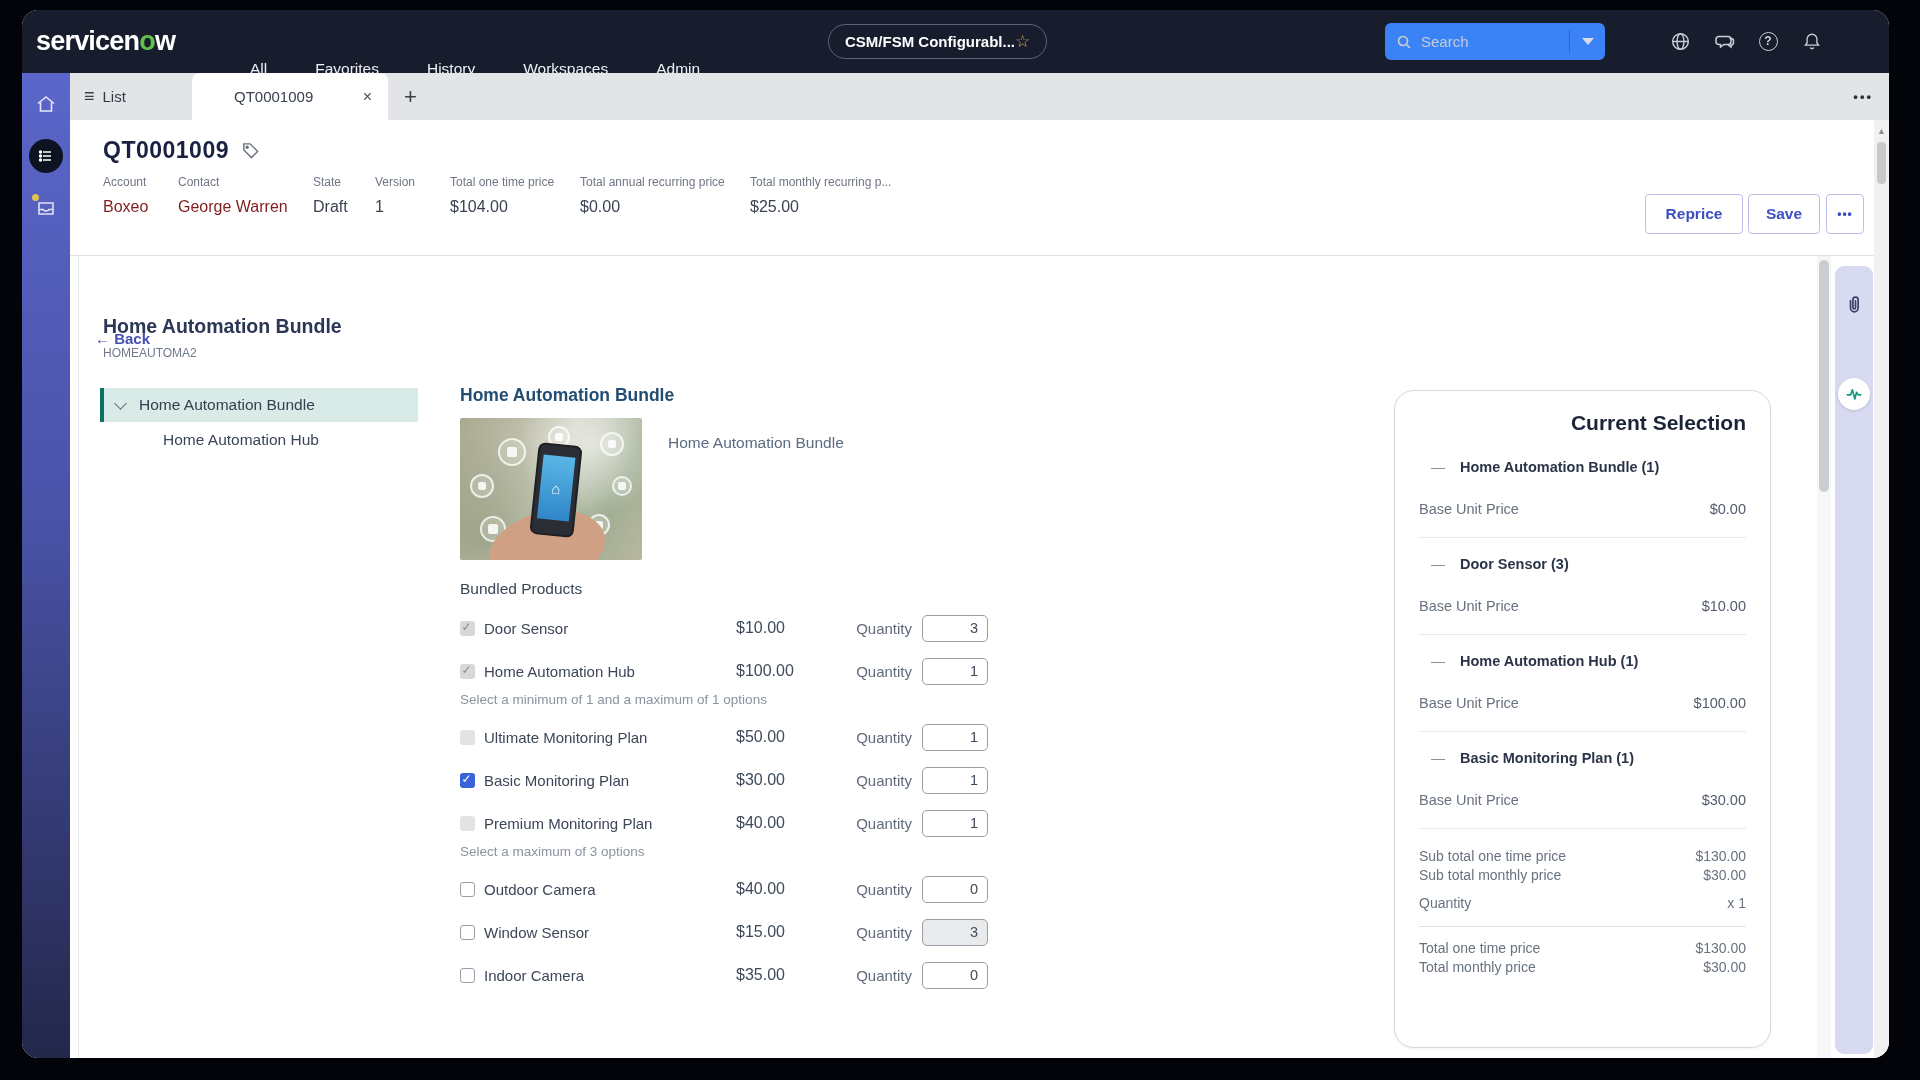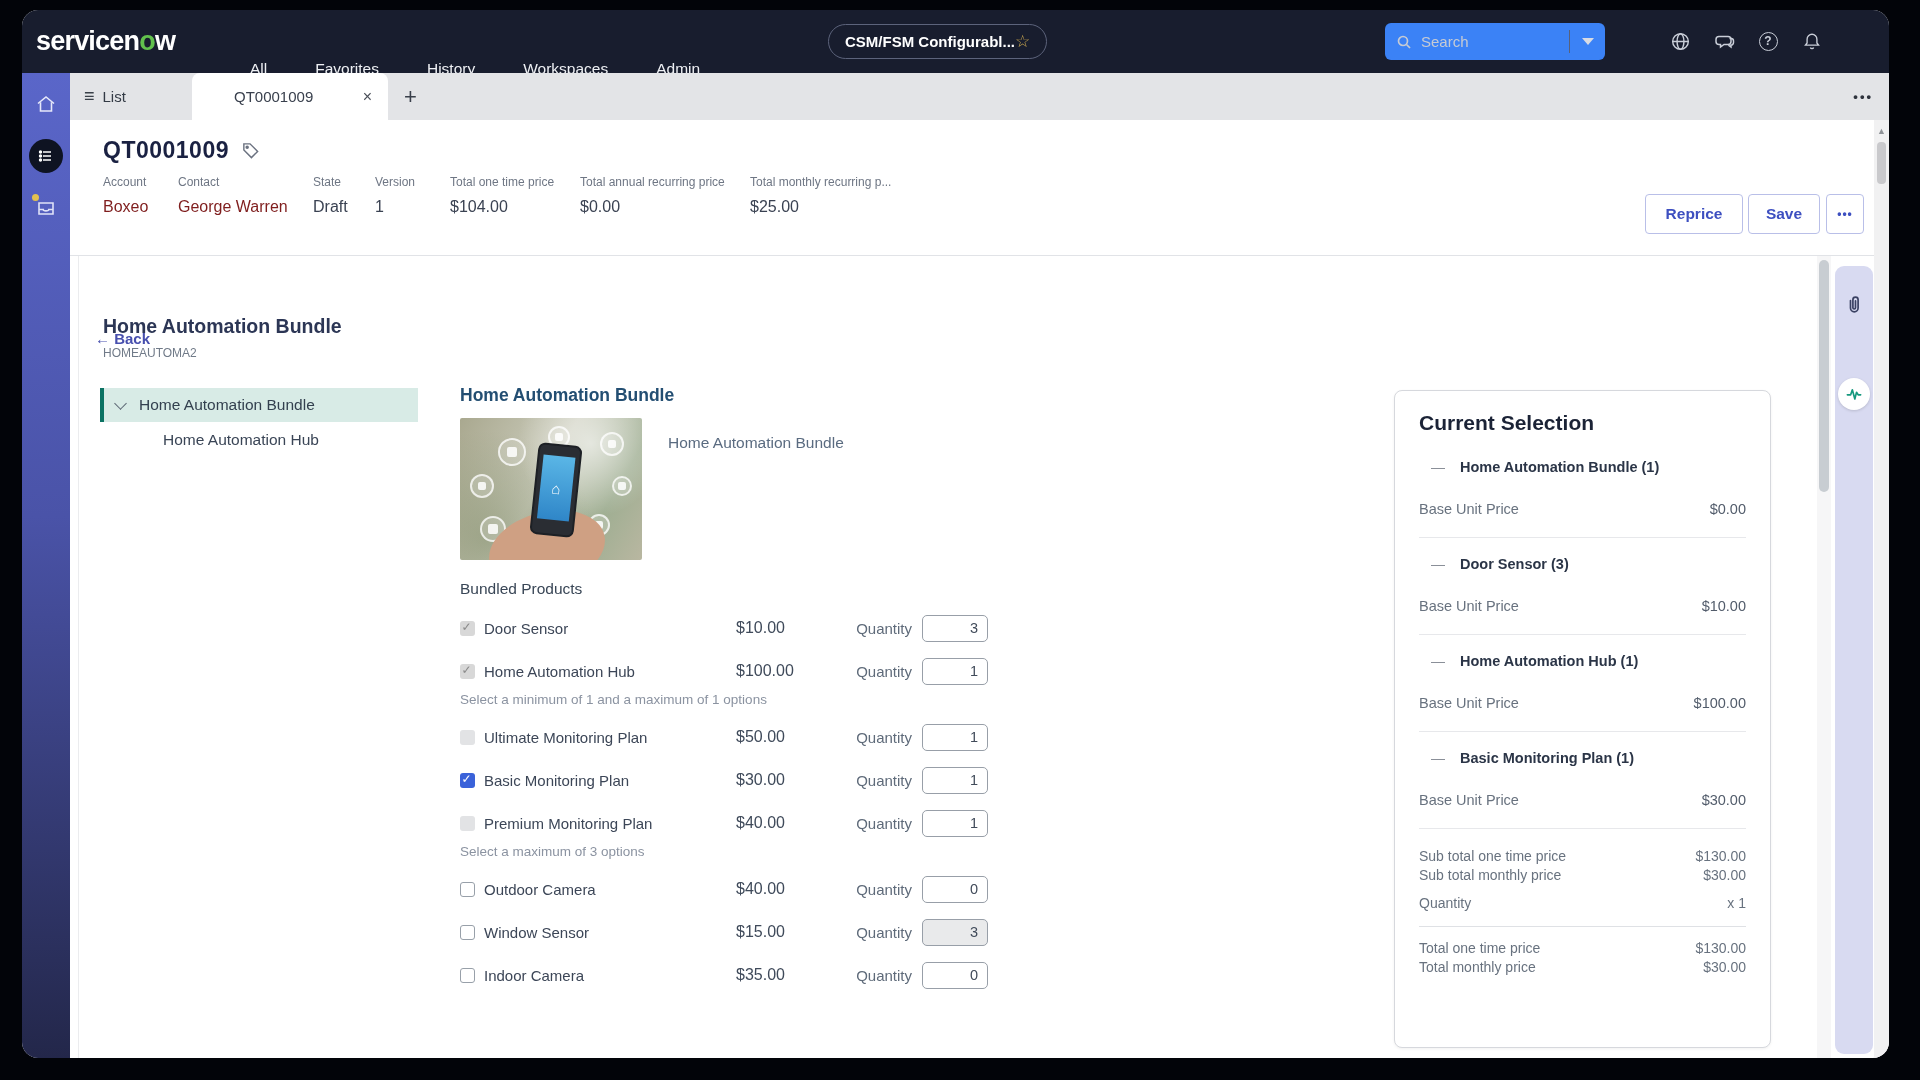--- a/index.html
+++ b/index.html
@@ -97,21 +97,21 @@
   .cb-on { background:#3a62d9; }
   .cb-on::after { content:"✓"; color:#fff; }
   .cb-off { background:#fff; border:1.5px solid #98a0a9; }
   .pname { width:252px; font-size:15px; color:#3c4657; }
   .pprice { width:112px; font-size:16px; color:#3f4a5a; }
   .qlabel { width:64px; text-align:right; font-size:15px; color:#5f6b7a; margin-right:10px; }
   .qinput { width:66px; height:27px; border:1px solid #989fa8; border-radius:5px; background:#fff; text-align:right; padding-right:9px; font-size:14.5px; color:#414b5a; font-family:inherit; outline:none; }
   .qinput.filled { background:#e9eaeb; }
 
   
-  .card { position:absolute; left:1372px; top:380px; width:377px; height:658px; background:#fff; border:1px solid #d6d8dd; border-radius:8px; box-shadow:0 1px 3px rgba(0,0,0,.06); padding:20px 24px 16px; }
+  .card { position:absolute; left:1372px; top:380px; width:377px; height:658px; background:#fff; border:1px solid #d6d8dd; border-radius:20px; box-shadow:0 1px 3px rgba(0,0,0,.06); padding:20px 24px 16px;text-align:right; }
   .card h3 { font-size:21px; font-weight:700; color:#1b2336; margin-bottom:24px; }
   .name-row { display:flex; align-items:center; gap:15px; padding-left:12px; margin-bottom:26px; }
   .dash { color:#8a8f98; font-size:14px; cursor:pointer; }
   .dash::before { content:"—"; }
   .sel-name { font-size:14.5px; font-weight:700; color:#2b3547; }
   .bup-row { display:flex; justify-content:space-between; font-size:14.5px; color:#68727f; margin-bottom:20px; }
   .bup-row .val { color:#525c6b; }
   .sel-div { border:none; border-top:1px solid #e7e8eb; margin-bottom:18px; }
   .tot-row { display:flex; justify-content:space-between; font-size:14px; color:#68727f; line-height:19px; }
   .qty-row { margin-top:9px; }

